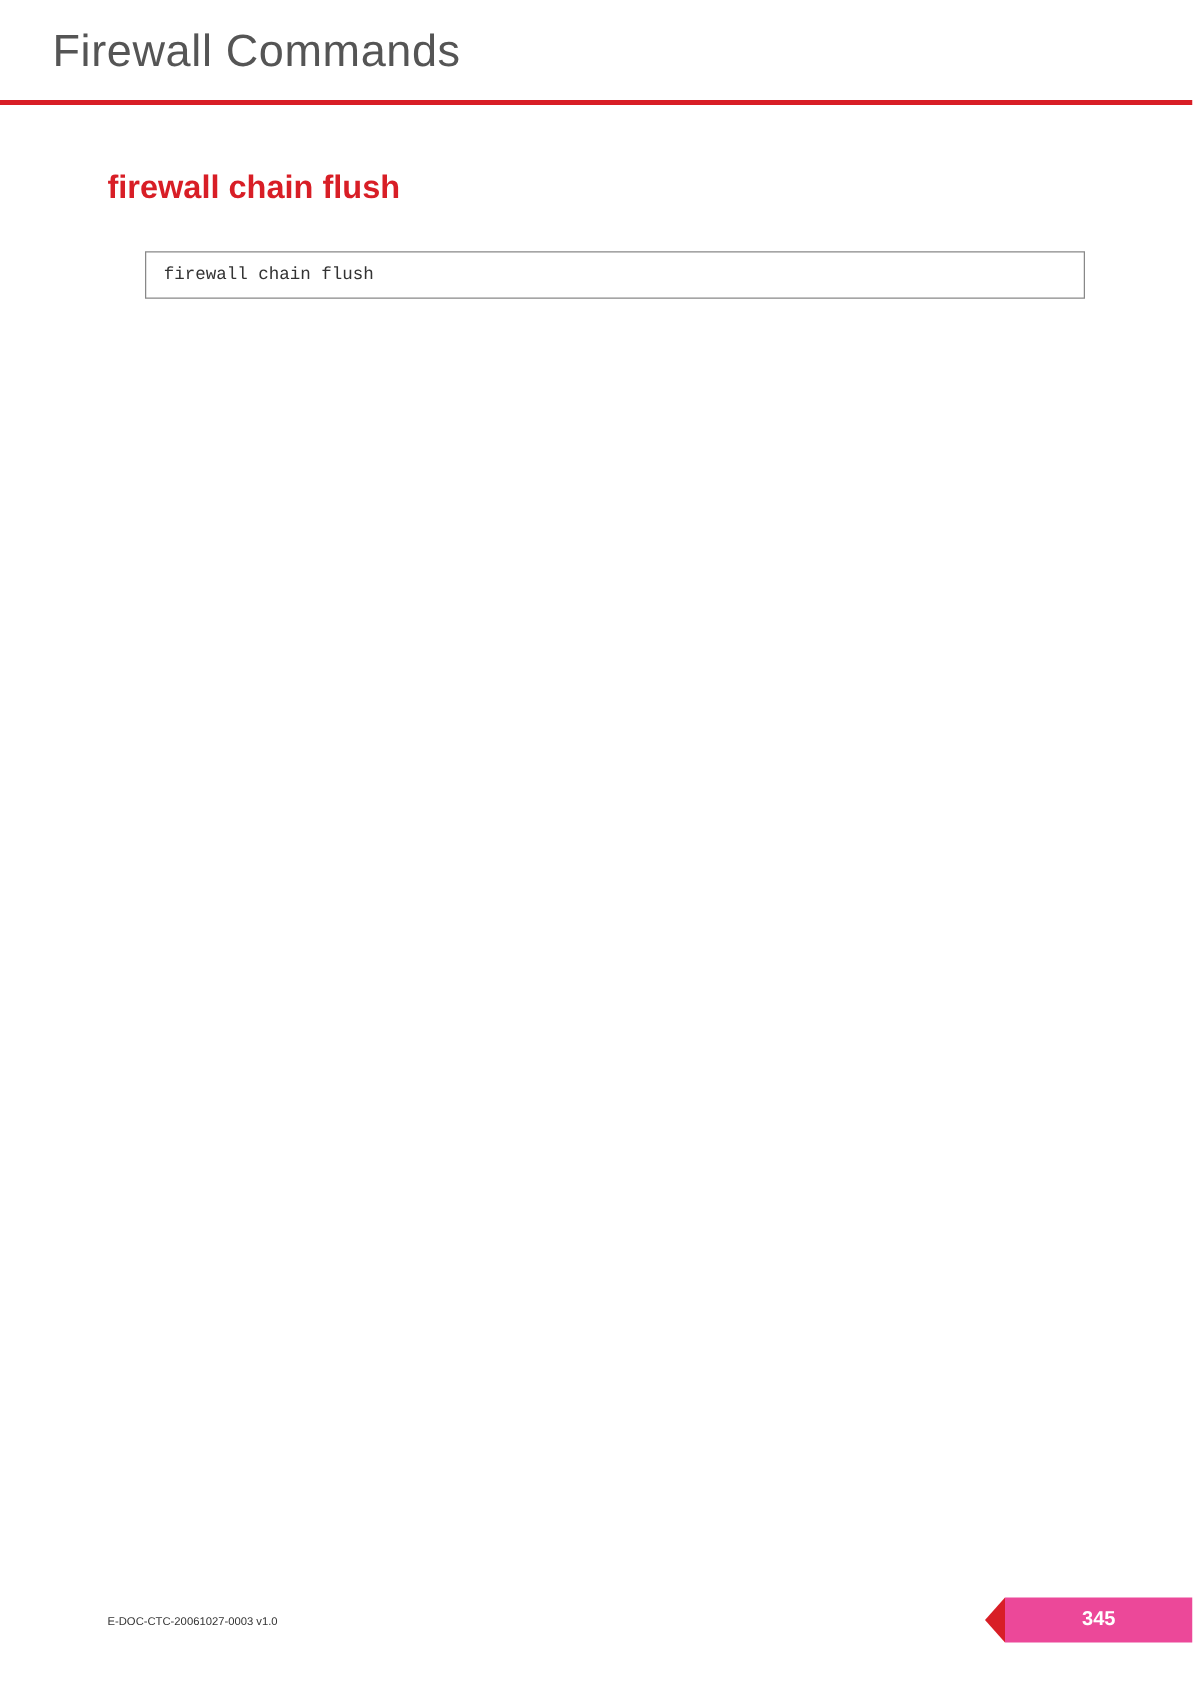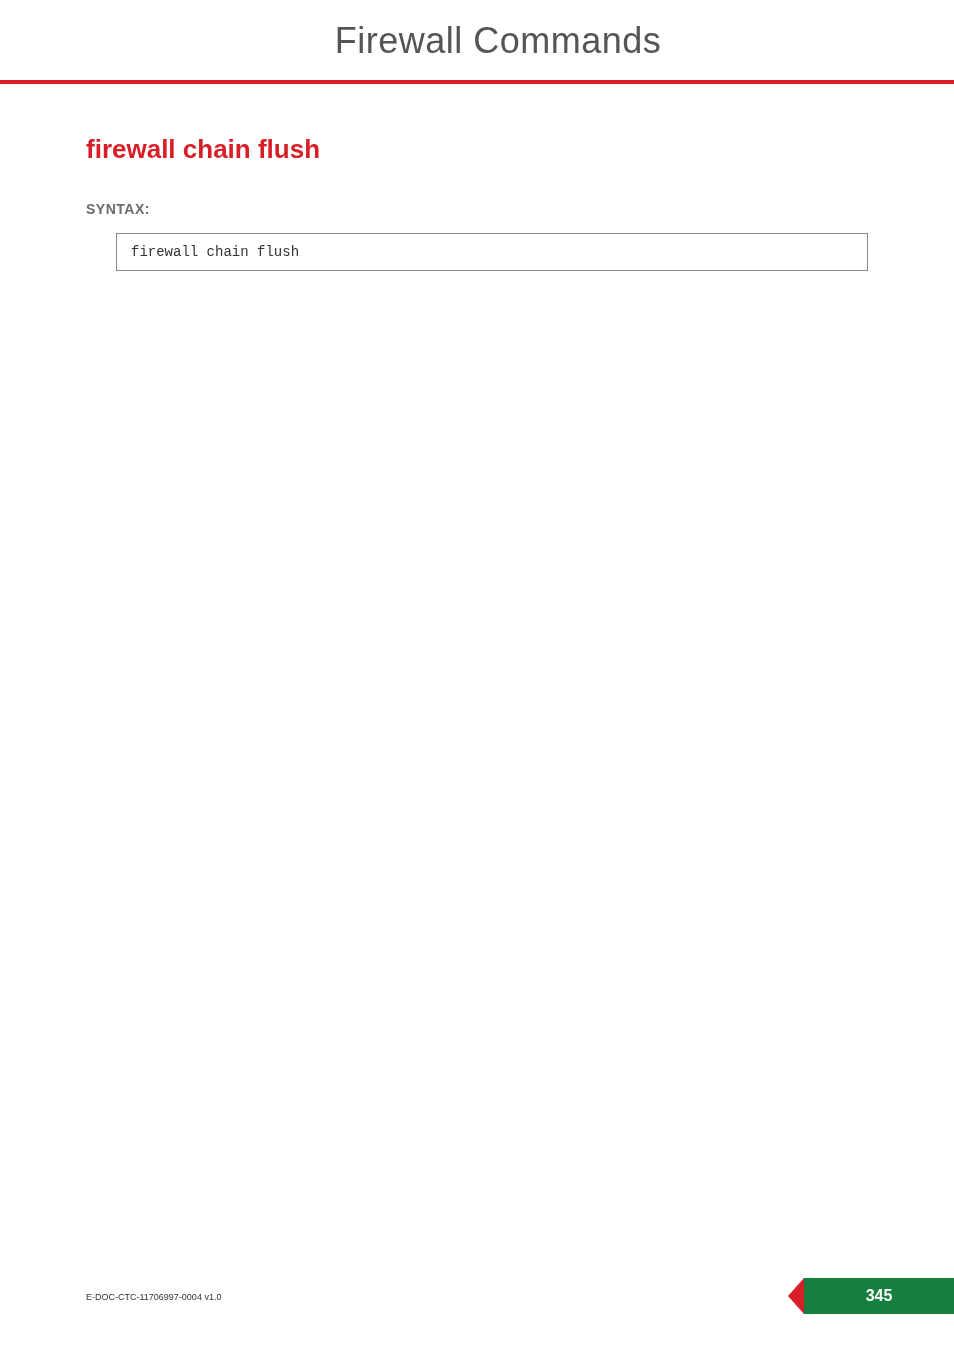--- a/index.html
+++ b/index.html
@@ -13,21 +13,20 @@
       background: #ffffff;
       font-family: Arial, Helvetica, sans-serif;
       position: relative;
     }
     .page-title {
       font-size: 36px;
       font-weight: 300;
       color: #555555;
       padding: 20px 0 0 42px;
       letter-spacing: 0.5px;
-      text-align: center;
     }
     .red-divider {
       height: 4px;
       background: #d81e26;
       margin: 18px 0 0 0;
       width: 100%;
     }
     .content {
       padding: 50px 86px 0 86px;
       border-radius: 10px;
@@ -65,21 +64,21 @@
       left: 86px;
       font-size: 9px;
       color: #333333;
     }
     .page-number-tab {
       position: absolute;
       bottom: 36px;
       right: 0;
       width: 150px;
       height: 36px;
-      background: #15803d;
+      background: #ec4899;
       display: flex;
       align-items: center;
       justify-content: center;
     }
     .page-number-tab::before {
       content: "";
       position: absolute;
       left: -16px;
       top: 0;
       width: 0;
@@ -95,20 +94,19 @@
     }
   </style>
 </head>
 <body>
 
 <div class="page-title">Firewall Commands</div>
 <div class="red-divider"></div>
 
 <div class="content">
   <div class="section-title">firewall chain flush</div>
-  <div class="syntax-label">SYNTAX:</div>
   <div class="code-box">firewall chain flush</div>
 </div>
 
-<div class="footer-doc-id">E-DOC-CTC-11706997-0004 v1.0</div>
+<div class="footer-doc-id">E-DOC-CTC-20061027-0003 v1.0</div>
 <div class="page-number-tab">
   <span class="page-number">345</span>
 </div>
 
 </body></html>

